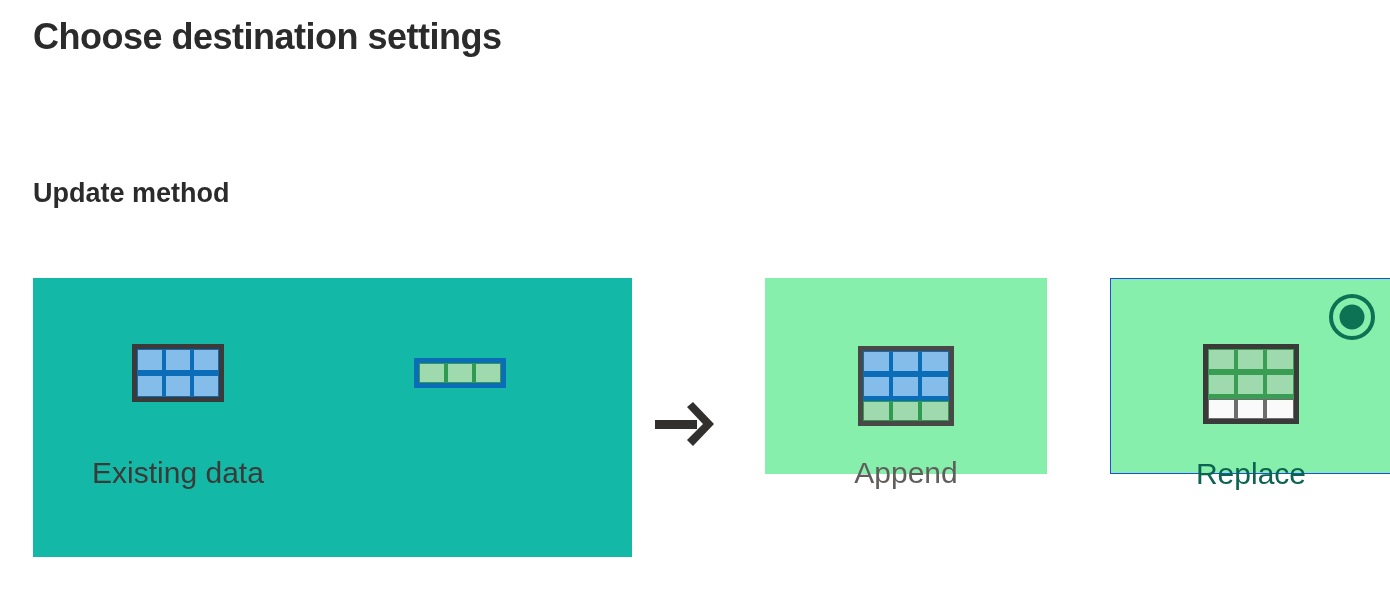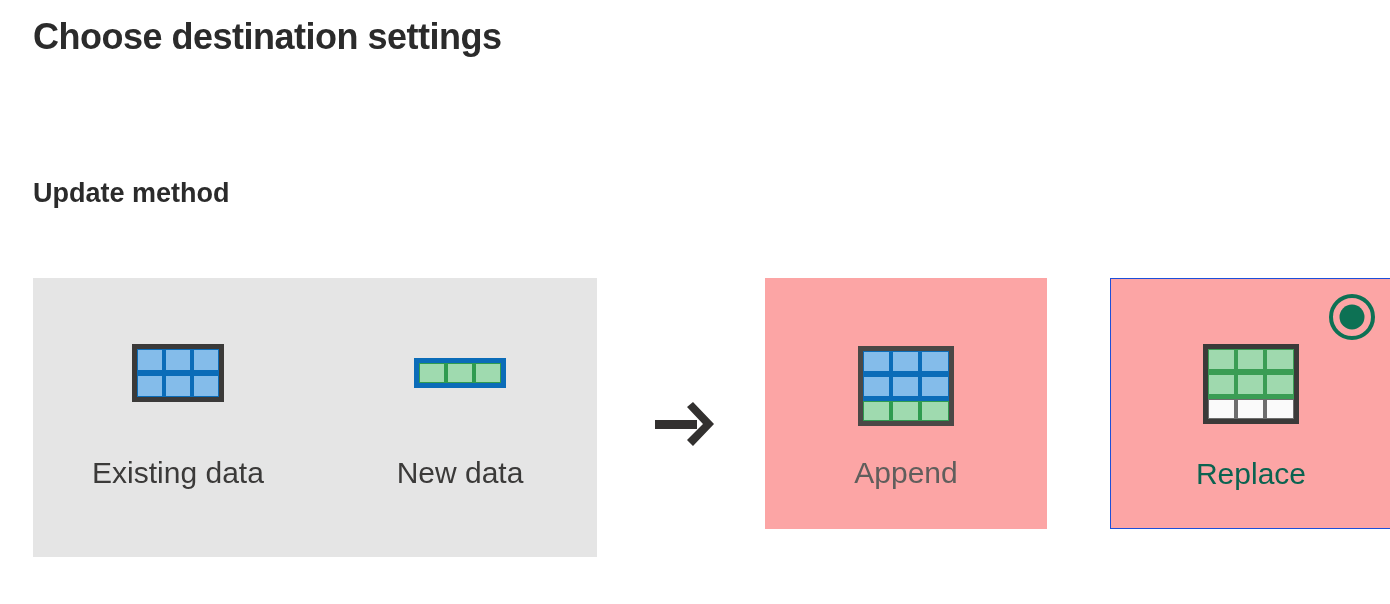--- a/index.html
+++ b/index.html
@@ -38,21 +38,22 @@
     white-space: nowrap;
   }
 
   
   .source-panel {
     position: absolute;
     left: 33px;
     top: 278px;
     width: 564px;
     height: 279px;
-    background: #e5e5e5;
+    background: #14b8a6;
+    padding-left: 35px;
   }
   .source-item {
     position: absolute;
     top: 0;
     height: 100%;
   }
   .source-item.existing { left: 0px;   width: 290px; }
   .source-item.newdata  { left: 290px; width: 274px; }
 
   .source-icon-wrap {
@@ -85,22 +86,22 @@
     display: flex;
     align-items: center;
     justify-content: center;
   }
 
   
   .dest-tile {
     position: absolute;
     top: 278px;
     width: 282px;
-    height: 251px;
-    background: #fca5a5;
+    height: 196px;
+    background: #86efac;
     box-sizing: border-box;
   }
   .dest-tile.append  { left: 765px; }
   .dest-tile.replace {
     left: 1110px;
     width: 282px;
     border: 1px solid #1d4ed8;
   }
   .dest-icon-wrap {
     position: absolute;
@@ -162,21 +163,20 @@
     <div class="source-icon-wrap">
 
       <svg width="92" height="30" viewBox="0 0 92 30">
         <rect x="0" y="0" width="92" height="30" fill="#0b6cb8"></rect>
         <rect x="5" y="5" width="82" height="20" fill="#2f9b50"></rect>
         <rect x="6" y="6" width="24" height="18" fill="#9fdaaf"></rect>
         <rect x="34" y="6" width="24" height="18" fill="#9fdaaf"></rect>
         <rect x="62" y="6" width="24" height="18" fill="#9fdaaf"></rect>
       </svg>
     </div>
-    <div class="source-label">New data</div>
   </div>
 
 </div>
 
 <div class="flow-arrow">
   <svg width="60" height="44" viewBox="0 0 60 44">
     <rect x="0" y="18" width="42" height="9" fill="#32302f"></rect>
     <path d="M32 5 L38 0 L59 22 L38 44 L32 38 L48 22 Z" fill="#32302f"></path>
   </svg>
 </div>

